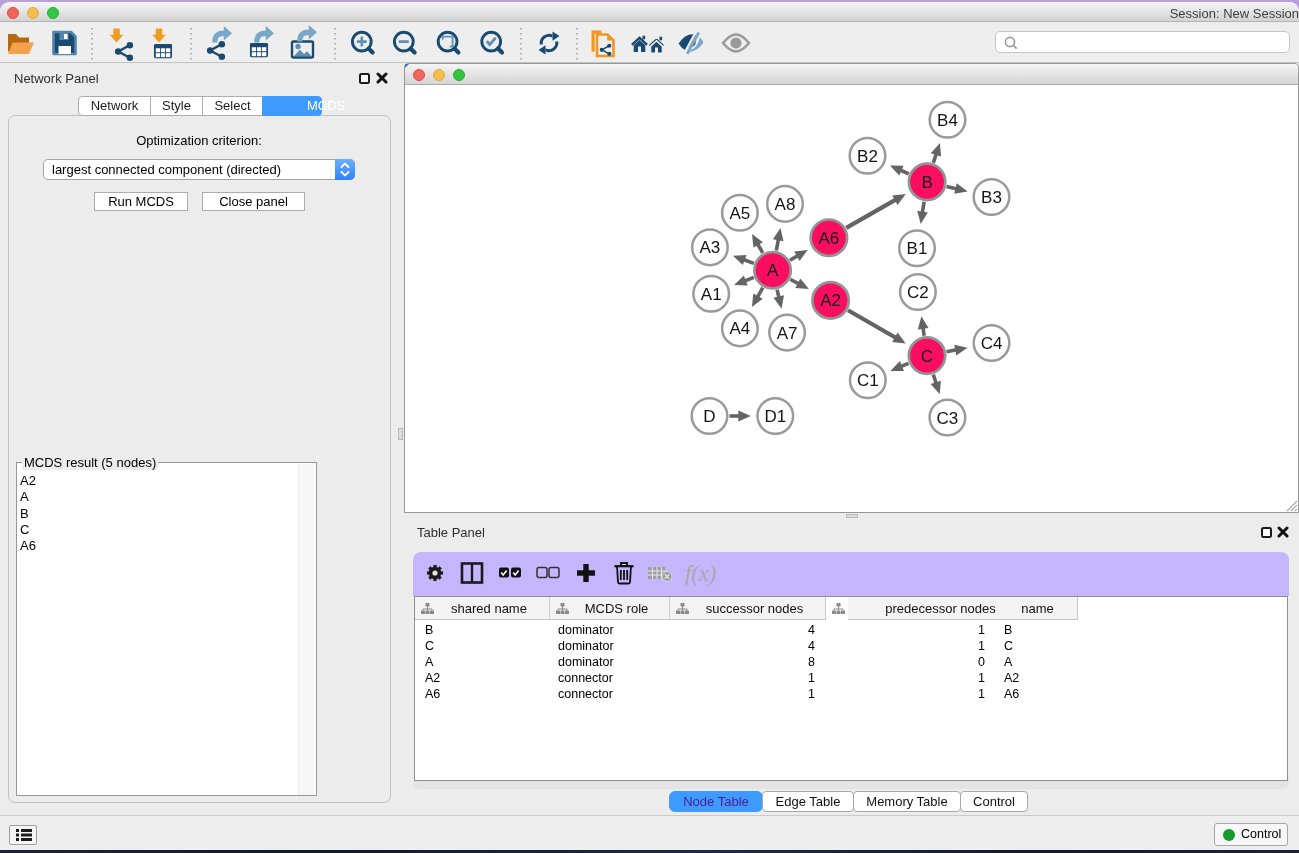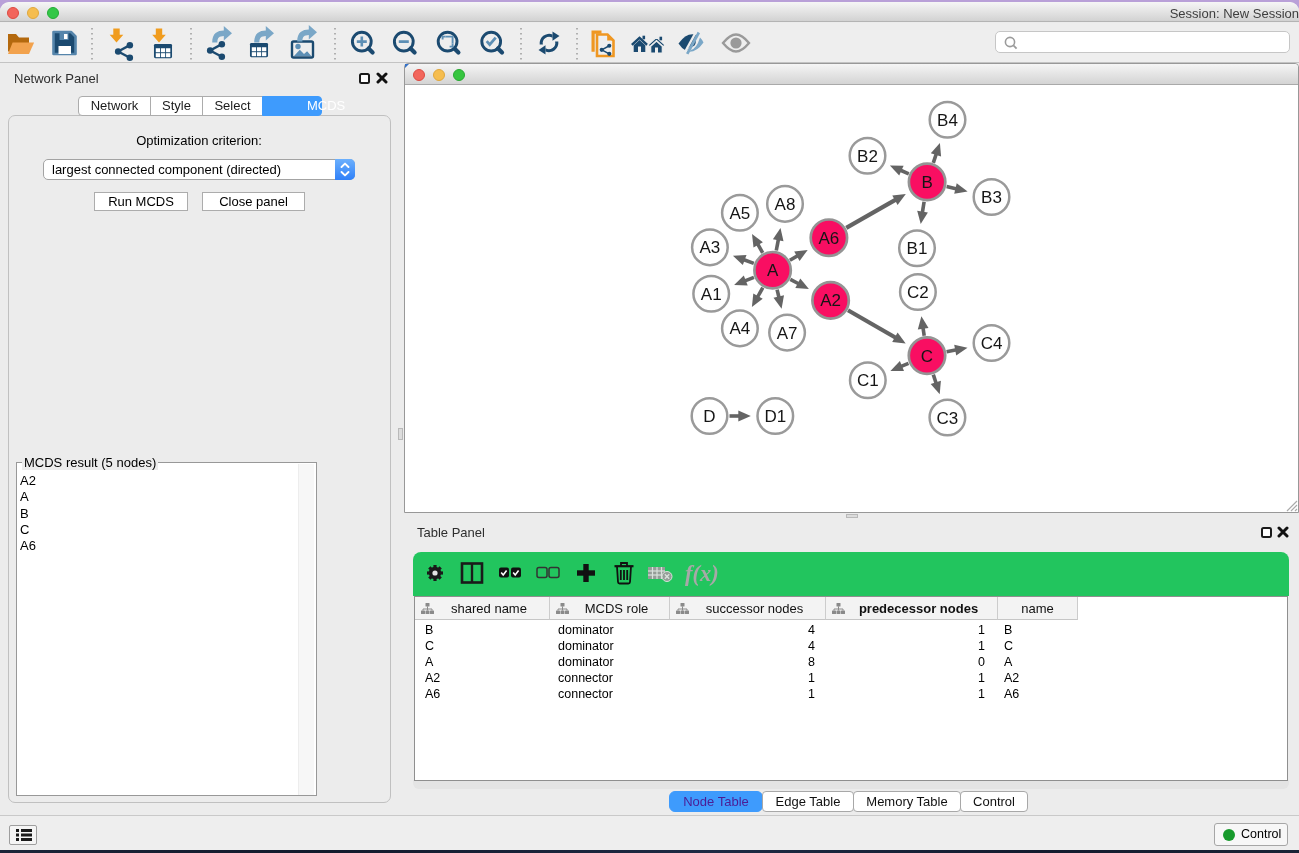--- a/index.html
+++ b/index.html
@@ -47,21 +47,21 @@
 #net-titlebar .t3 { left:47.5px; background:#36c53f; border:0.5px solid #28a933; }
 #net-title-text { position:absolute; top:4px; left:0; width:100%; text-align:center; font-size:13px; color:#1d1d1d; }
 #graph { position:absolute; left:0; top:22px; }
 #graph line { stroke:#646464; }
 #graph polygon { fill:#646464; }
 #graph .wn { fill:#fff; stroke:#9a9a9a; stroke-width:2.5; }
 #graph .pn { fill:#f90e62; stroke:#949494; stroke-width:2.7; }
 #graph text { font-size:17px; fill:#151515; text-anchor:middle; font-family:"Liberation Sans",sans-serif; }
 
 #tp-title { position:absolute; left:417px; top:525px; font-size:13px; color:#2e2e2e;text-align:center; }
-#tp-toolbar { position:absolute; left:413px; top:552px; width:876px; height:44px; background:#22c55e; border-radius:8px 8px 0 0;font-weight:bold; }
+#tp-toolbar { position:absolute; left:413px; top:552px; width:876px; height:44px; background:#c4b5fd; border-radius:8px 8px 0 0; }
 #table { position:absolute; left:414px; top:596px; width:874px; height:185px; background:#fff; border:1px solid #8f8f8f; }
 .th { position:absolute; top:0; height:23px; background:#f3f3f3; border-right:1px solid #cccccc; border-bottom:1px solid #c6c6c6; font-size:13px; color:#111; text-align:center; line-height:23px; }
 .td { position:absolute; font-size:12.5px; color:#000; height:16.3px; line-height:16.3px; }
 .bt { position:absolute; top:791px; height:21px; background:#fff; border:1px solid #a8a8a8; border-radius:4px; font-size:13px; color:#111; text-align:center; line-height:19px; }
 .bt.sel { background:#3e9bfd; color:#4c1d95; border-color:#3e9bfd;border-radius:6px; }
 .hicon { position:absolute; width:13px; height:12px; }
 </style>
 </head>
 <body>
 <div id="desk-bottom"></div>
@@ -418,21 +418,21 @@
           </g>
 
       <text x="272" y="29" font-family="Liberation Serif, serif" font-style="italic" font-size="22.5" fill="#a8a8a8">f(x)</text>
     </svg>
   </div>
   <div style="position:absolute; left:413px; top:780px; width:876px; height:9px; background:#e4e4e4; border-radius:0 0 6px 6px;"></div>
   <div id="table">
     <div class="th" style="left:0px; width:135px;"><span style="margin-left:14px;">shared name</span></div>
     <div class="th" style="left:135px; width:120px;"><span style="margin-left:14px;">MCDS role</span></div>
     <div class="th" style="left:255px; width:156px;"><span style="margin-left:14px;">successor nodes</span></div>
-    <div class="th" style="left:411px; width:172px;font-weight:bold;"><span style="margin-left:14px;">predecessor nodes</span></div>
+    <div class="th" style="left:433px; width:172px;"><span style="margin-left:14px;">predecessor nodes</span></div>
     <div class="th" style="left:583px; width:80px;">name</div>
     <svg class="hicon" style="left:6px; top:6px;" viewBox="0 0 13 12">
           <g fill="#8a8a8a">
             <rect x="4.5" y="0" width="4" height="3.4" rx="0.5"></rect>
             <rect x="0" y="7.5" width="4" height="3.4" rx="0.5"></rect>
             <rect x="4.5" y="7.5" width="4" height="3.4" rx="0.5"></rect>
             <rect x="9" y="7.5" width="4" height="3.4" rx="0.5"></rect>
             <path d="M6.5 3.4 V6 M2 7.5 V6 H11 V7.5 M6.5 6 V7.5" stroke="#8a8a8a" fill="none"></path>
           </g>
         </svg>

